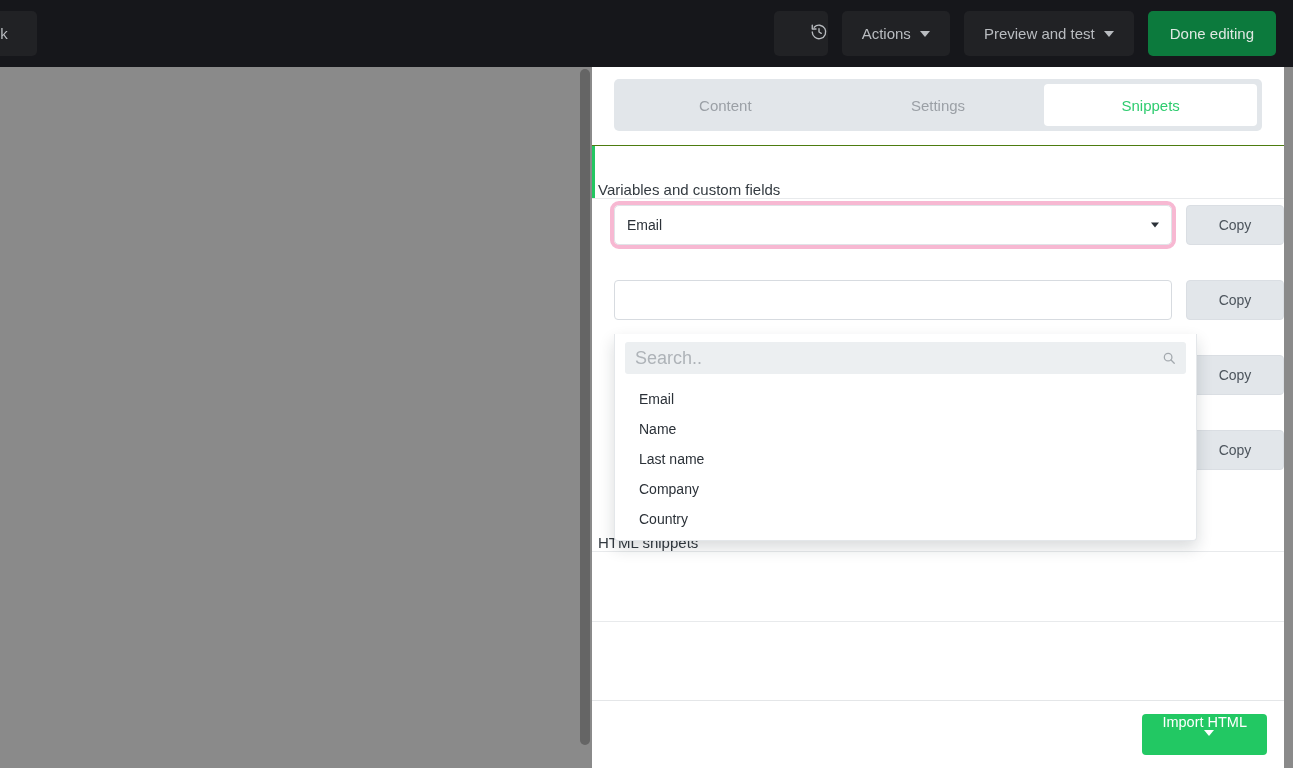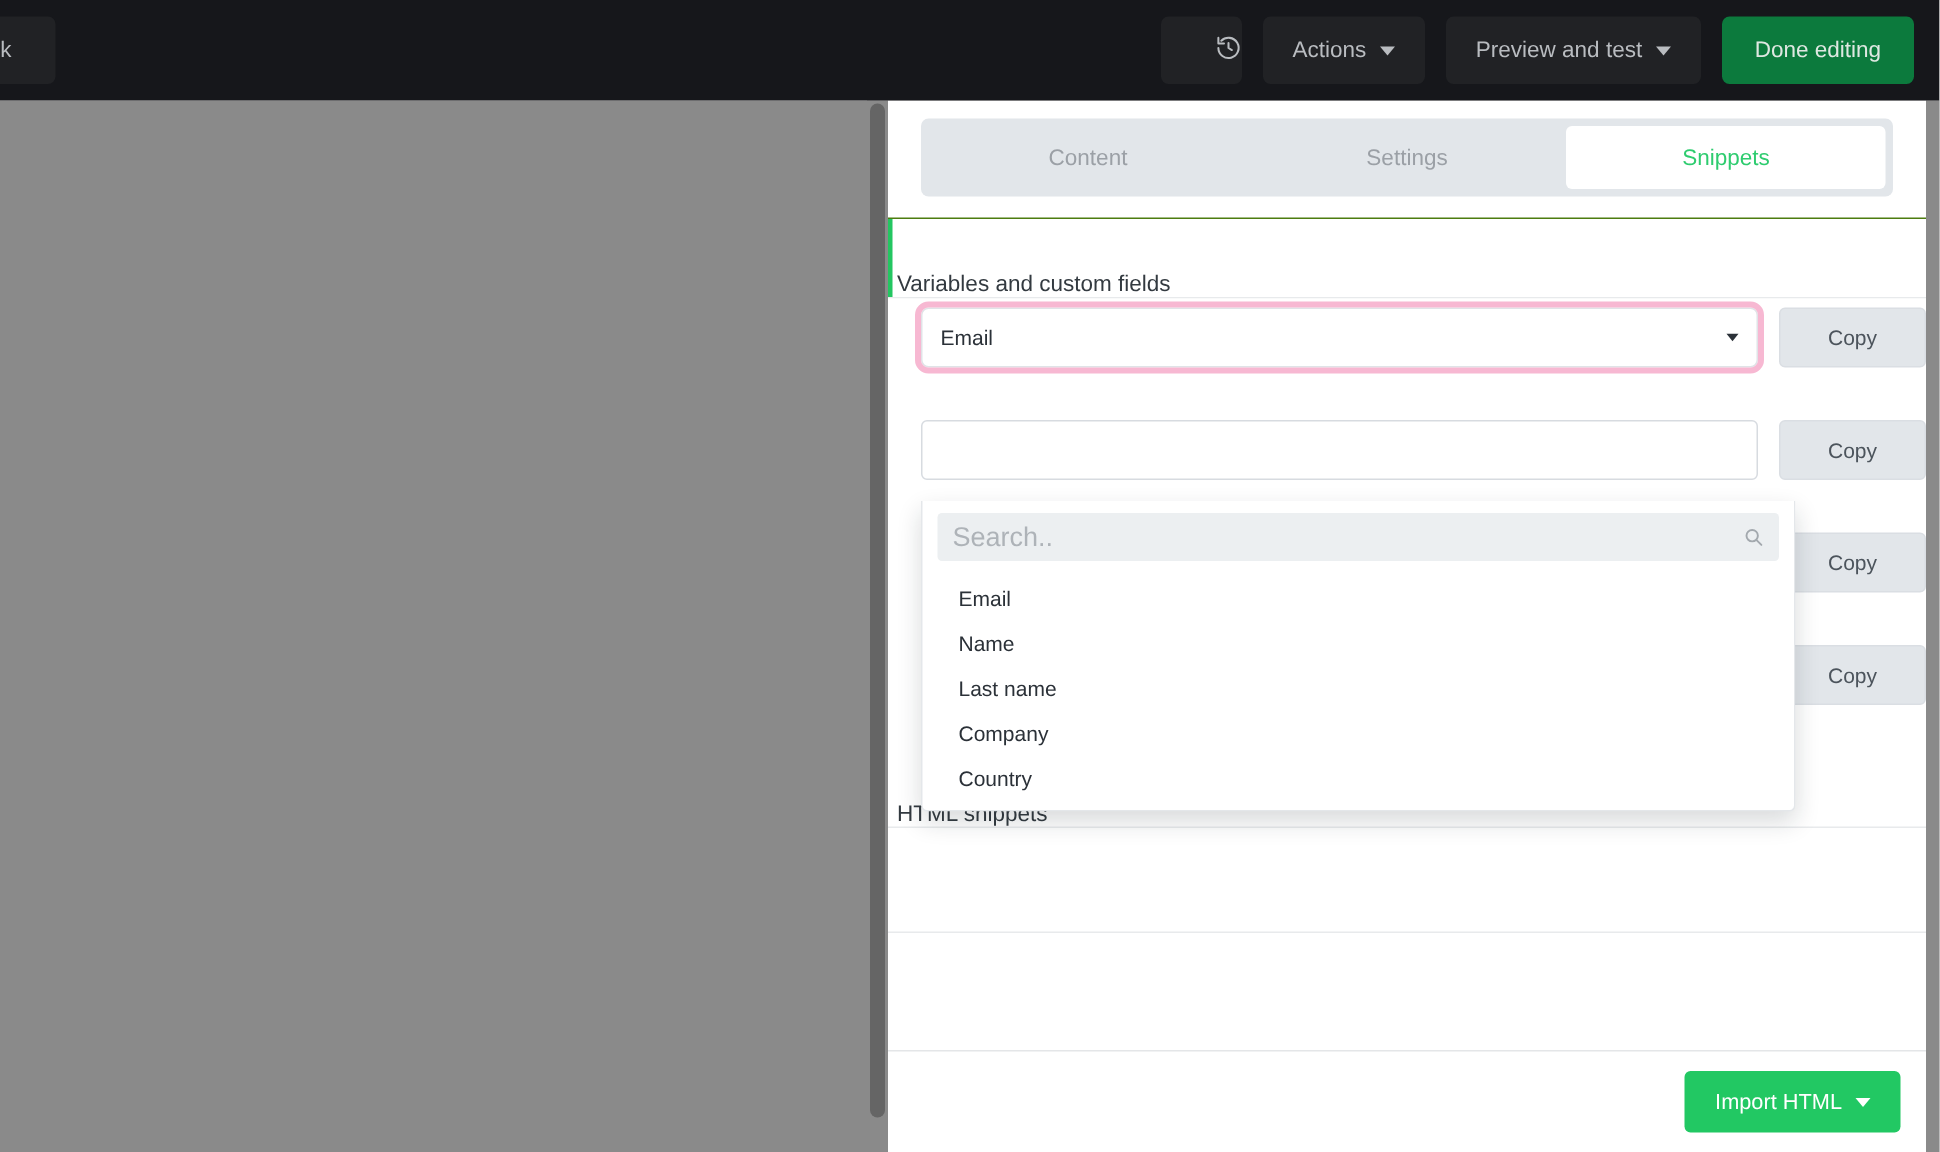--- a/index.html
+++ b/index.html
@@ -363,20 +363,21 @@
     padding: 0 20px;
     background: #22c863;
     border: none;
     border-radius: 4px;
     font-size: 14.5px;
     color: #ffffff;
     cursor: pointer;
     display: flex;
     align-items: center;
     font-family: "Liberation Sans", sans-serif;
+    flex-direction: column;
   }
 
   .spacer-block {
     height: 70px;
     border-bottom: 1px solid #e8eaec;
   }
 </style>
 </head>
 <body>
 

